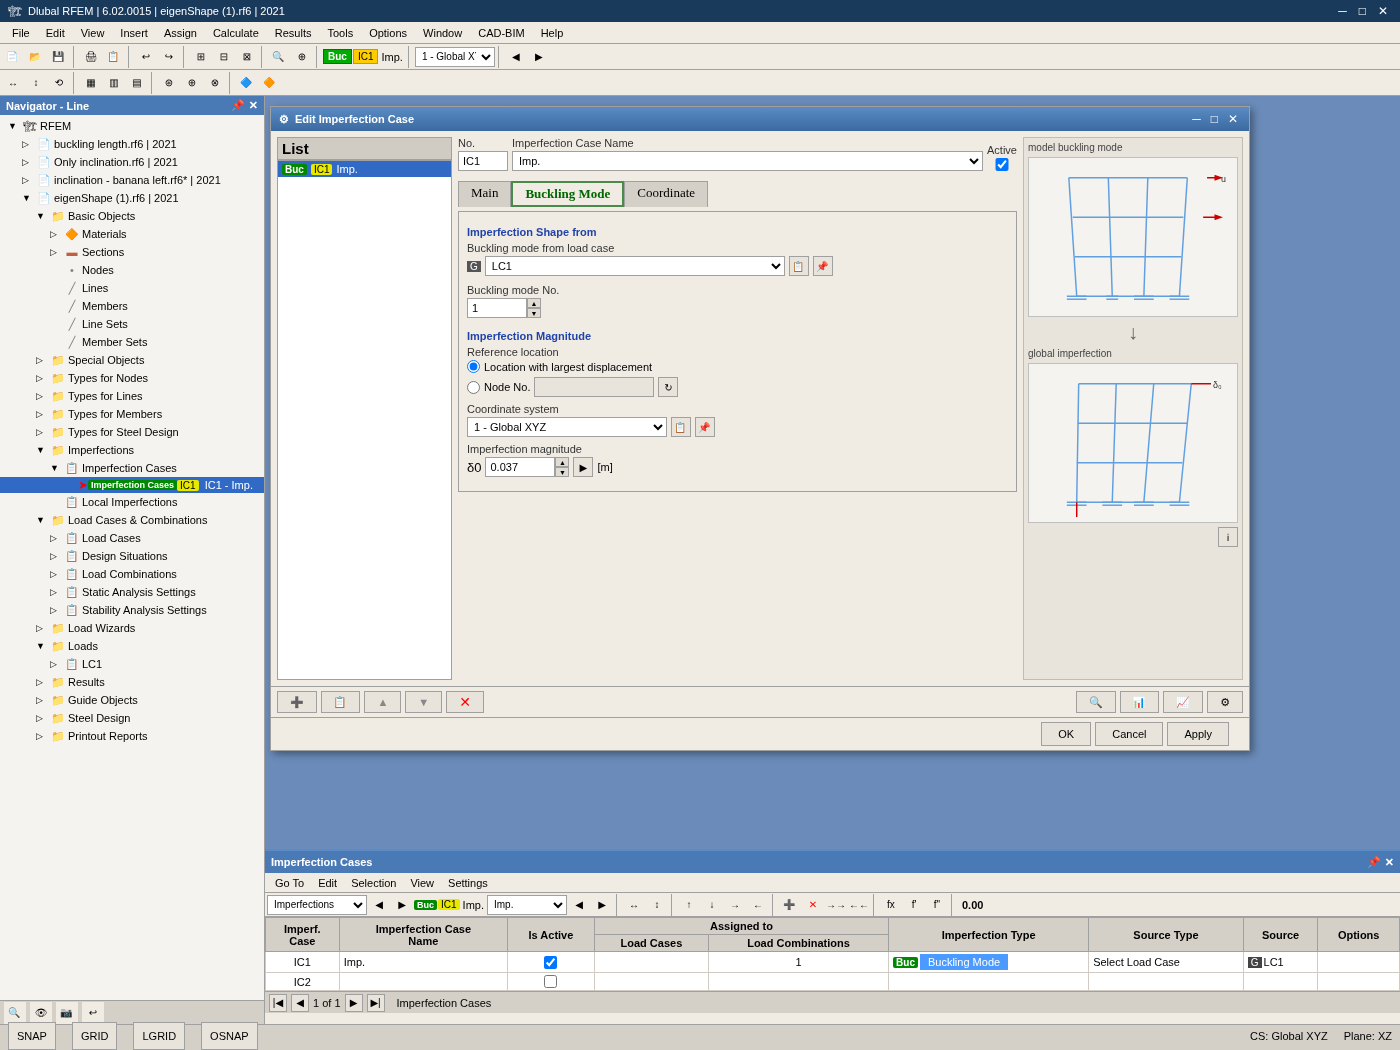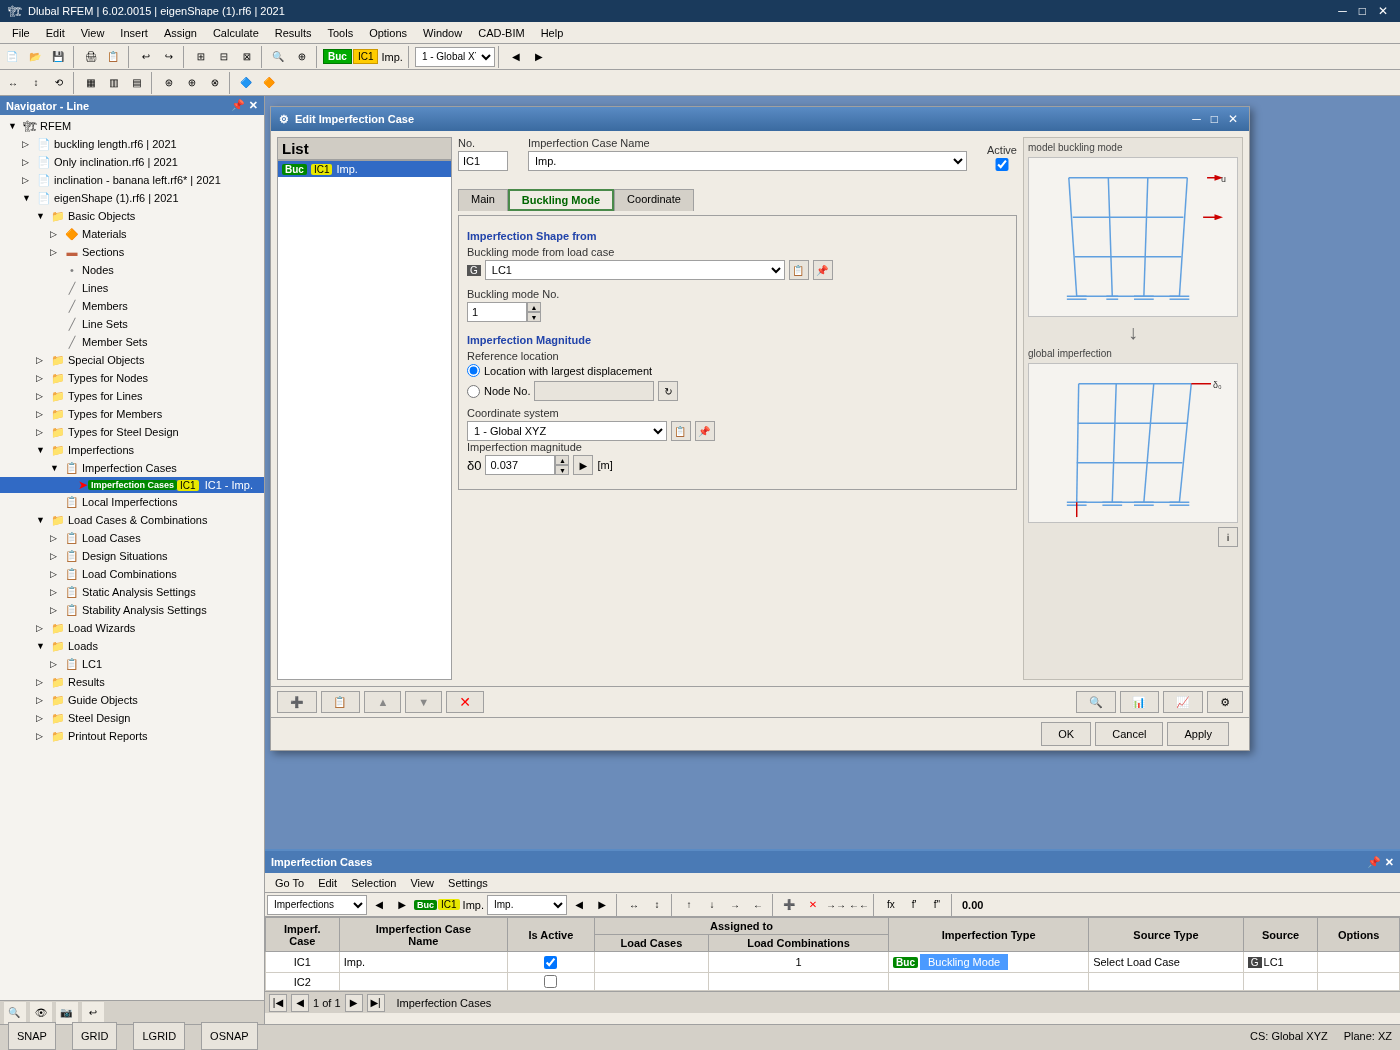--- a/index.html
+++ b/index.html
@@ -65,21 +65,21 @@
     
     .dialog-middle { flex: 1; }
     .form-group { display: flex; flex-direction: column; gap: 2px; }
     .form-label { font-size: 11px; color: #333; }
     .form-input { height: 20px; border: 1px solid #a0a0a0; padding: 0 4px; font-size: 11px; background: white; }
     .form-select { height: 20px; border: 1px solid #a0a0a0; padding: 0 2px; font-size: 11px; background: white; }
     .section-title { color: #2244aa; font-size: 11px; font-weight: bold; margin: 6px 0 4px 0; }
     
     
     .tabs { display: flex; gap: 0; margin-bottom: 4px; }
-    .tab { padding: 3px 12px; background: #d4d0c8; border: 1px solid #a0a0a0; cursor: pointer; font-size: 11px; border-bottom: none; }
+    .tab { padding: 3px 12px; background: #d4d0c8; border: 1px solid #a0a0a0; cursor: pointer; font-size: 13px; border-bottom: none; font-family: Liberation Serif, serif; }
     .tab.active { background: #f0ece4; border-bottom: 1px solid #f0ece4; font-weight: bold; color: #006600; border: 2px solid #4a8a4a; }
     .tab-content { border: 1px solid #a0a0a0; padding: 8px; background: #f0ece4; }
     
     
     .radio-group { display: flex; flex-direction: column; gap: 4px; }
     .radio-row { display: flex; align-items: center; gap: 4px; font-size: 11px; }
     
     
     .spinbox { display: flex; align-items: center; }
     .spinbox input { height: 20px; width: 60px; border: 1px solid #a0a0a0; padding: 0 4px; font-size: 11px; }
@@ -449,21 +449,21 @@
               <div class="list-row selected">
                 <span class="buc-badge">Buc</span>
                 <span class="ic-badge">IC1</span>
                 <span>Imp.</span>
               </div>
             </div>
           </div>
 
           <div class="dialog-middle">
 
-            <div style="display:flex;gap:20px;margin-bottom:18px;align-items:flex-end;">
+            <div style="display:flex;gap:4px;margin-bottom:10px;align-items:flex-end;">
               <div class="form-group">
                 <label class="form-label">No.</label>
                 <input class="form-input" style="width: 50px;" value="IC1" readonly="">
               </div>
               <div class="form-group" style="flex:1;">
                 <label class="form-label">Imperfection Case Name</label>
                 <div class="select-with-btn">
                   <select class="form-select" style="flex:1;">
                     <option>Imp.</option>
                   </select>
@@ -523,21 +523,21 @@
                     <label class="radio-row">
                       <input type="radio" name="ref_location" style="">
                       <span>Node No.</span>
                     </label>
                     <input style="width: 120px; height: 20px; border: 1px solid rgb(160, 160, 160); font-size: 11px; padding: 0px 4px; background: rgb(232, 228, 220);" disabled="">
                     <button class="icon-btn">↻</button>
                   </div>
                 </div>
               </div>
 
-              <div class="form-group" style="">
+              <div class="form-group" style="margin-bottom:6px;">
                 <label class="form-label">Coordinate system</label>
                 <div style="display:flex;gap:4px;align-items:center;">
                   <select class="form-select" style="width:200px;">
                     <option>1 - Global XYZ</option>
                   </select>
                   <button class="icon-btn">📋</button>
                   <button class="icon-btn">📌</button>
                 </div>
               </div>
 

